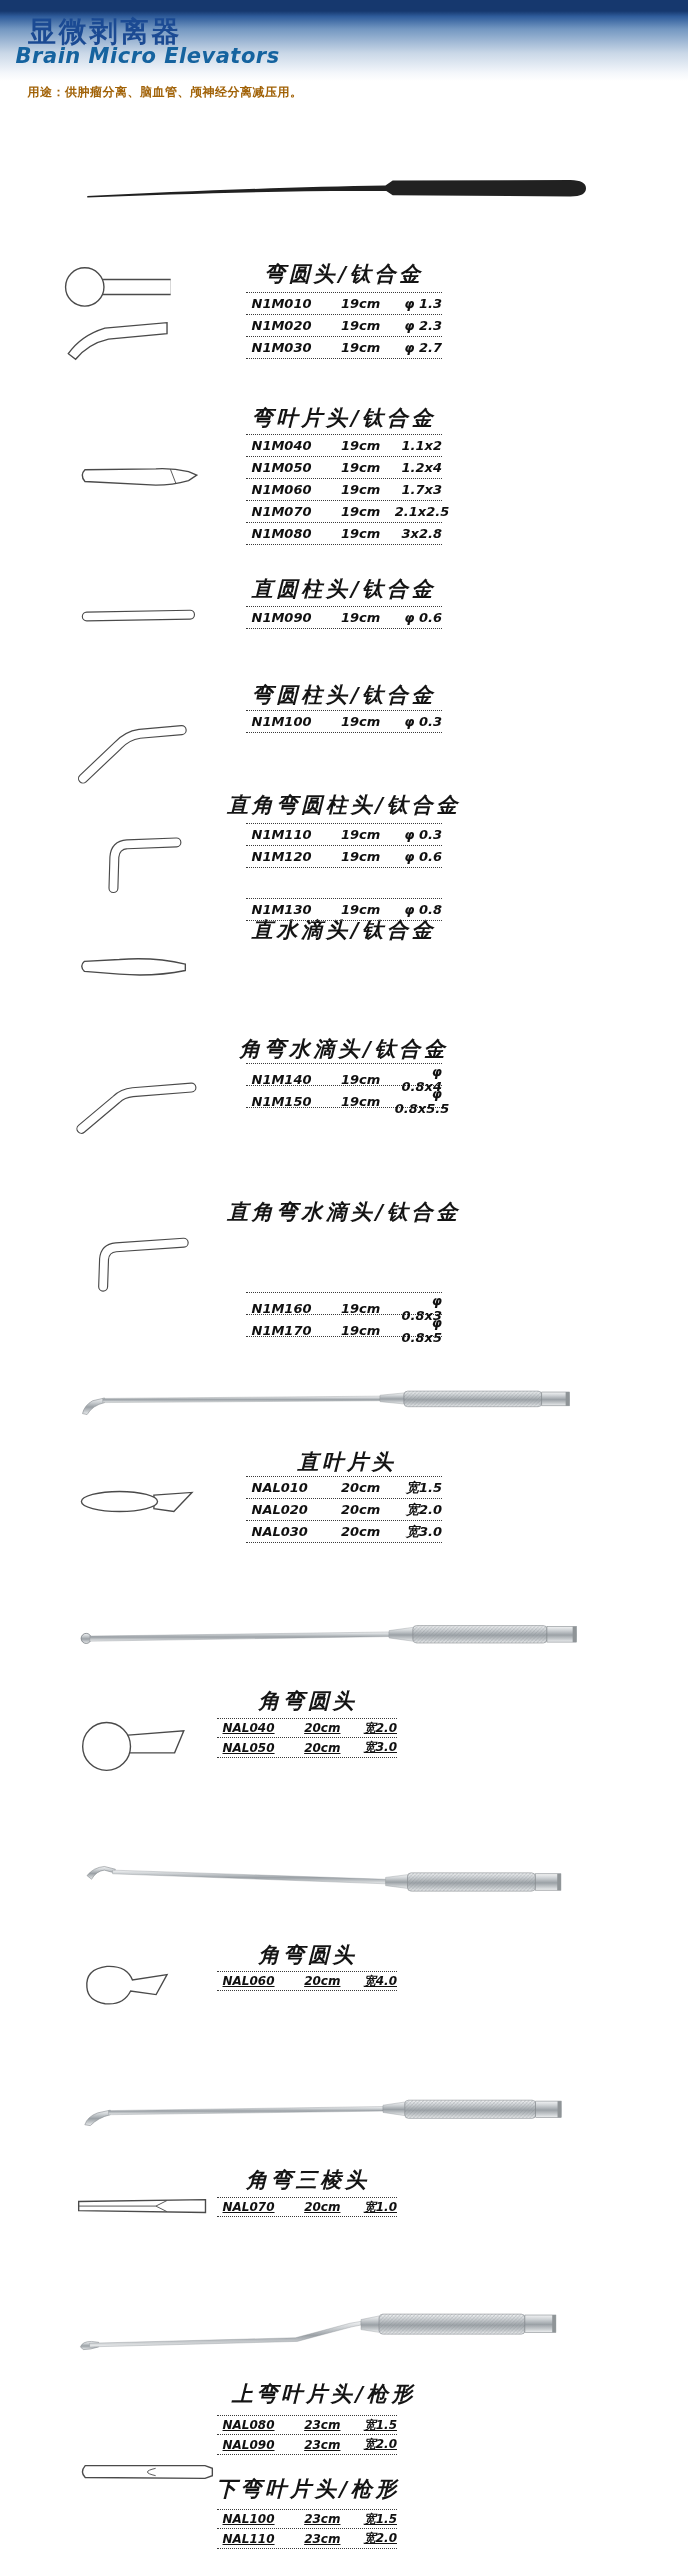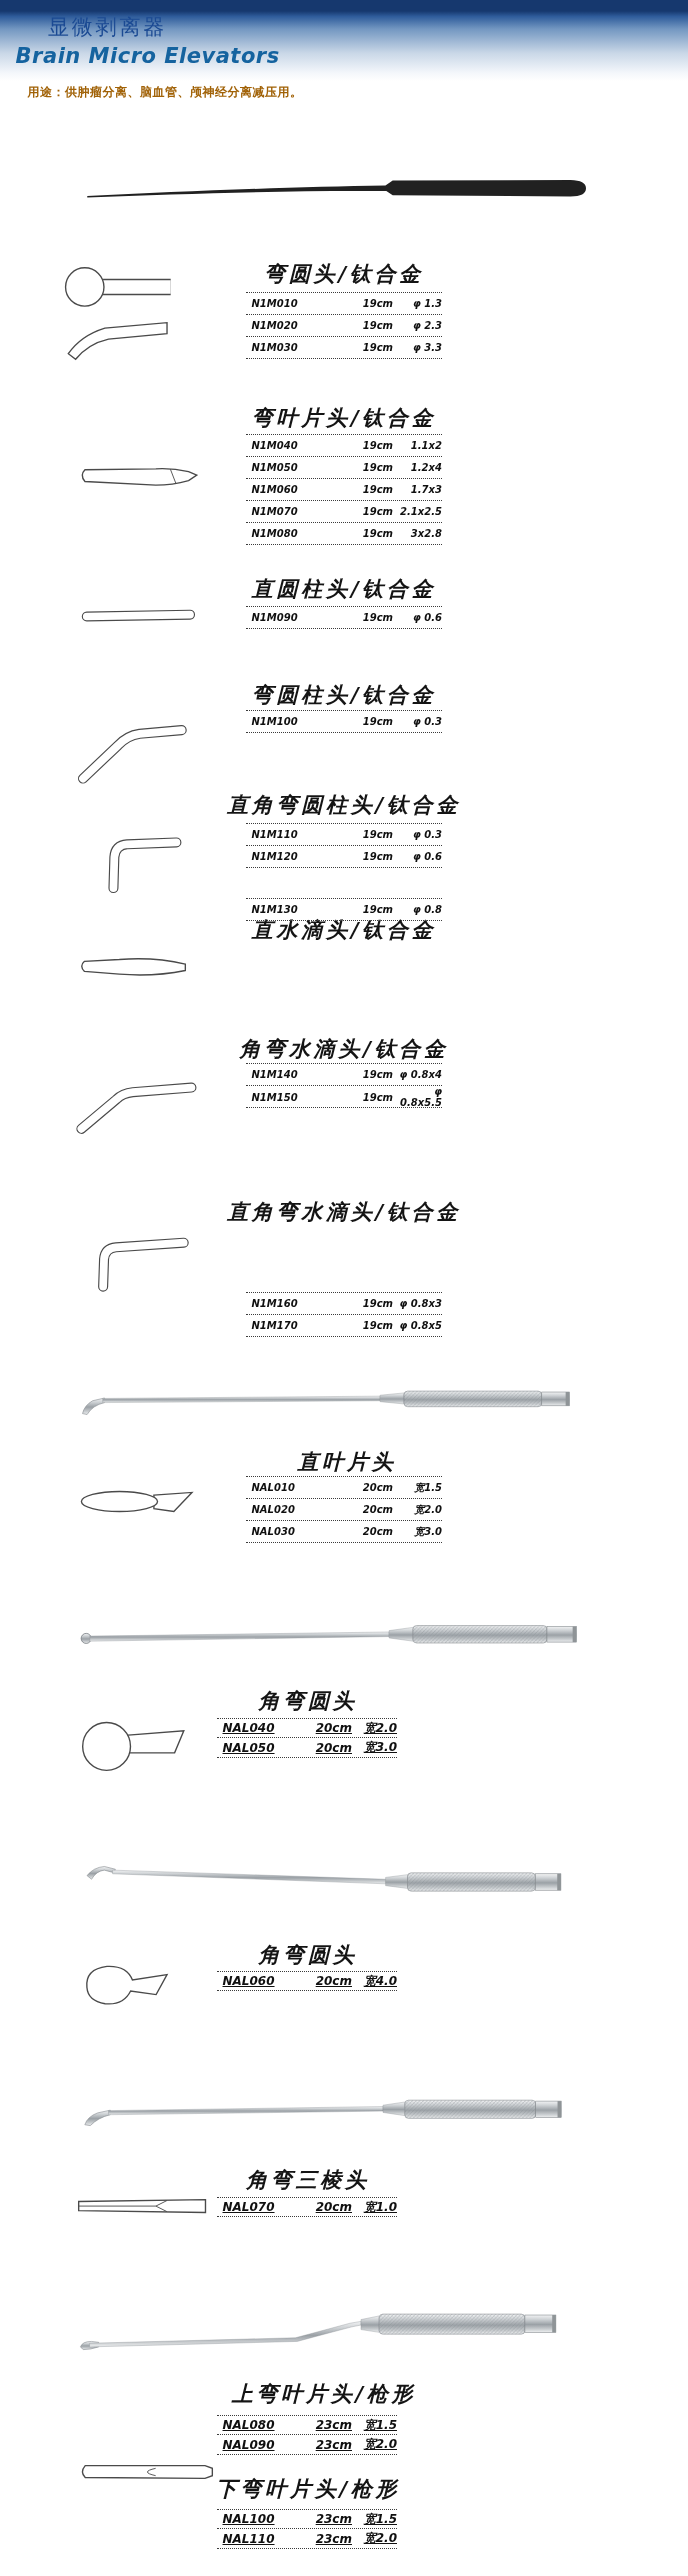--- a/index.html
+++ b/index.html
@@ -5,21 +5,21 @@
   html,body{margin:0;padding:0;}
   body{
     width:688px;height:2576px;position:relative;background:#ffffff;
     font-family:"DejaVu Sans","Liberation Sans",sans-serif;overflow:hidden;
   }
   .header{
     position:absolute;left:0;top:0;width:688px;height:81px;
     background:linear-gradient(180deg,#16386e 0px,#16386e 11px,#2f5c9b 16.5px,#7397c1 29px,#c9d7e7 53px,#f4f7fb 73px,#ffffff 81px);
   }
   .title-cn{
-    position:absolute;left:48px;top:13px;font-size:21px;font-weight:normal;
+    position:absolute;left:28px;top:13px;font-size:28px;font-weight:bold;
     color:#1b4a93;letter-spacing:2.8px;
   }
   .title-en{
     position:absolute;left:15.6px;top:44px;font-size:21px;font-weight:bold;
     font-style:italic;color:#15639f;letter-spacing:0.5px;
   }
   .usage{
     position:absolute;left:27.5px;top:84px;font-size:12px;color:#a16207;
     font-weight:600;letter-spacing:0.5px;
   }
@@ -27,25 +27,25 @@
     position:absolute;transform:translateX(-50%);white-space:nowrap;
     font-family:"DejaVu Serif","Liberation Serif",serif;
     font-size:21px;font-weight:bold;font-style:italic;color:#141414;letter-spacing:3.7px;
   }
   .spec-table{
     position:absolute;border-top:1.8px dotted #3c3c3c;
   }
   .srow{
     display:grid;grid-template-columns:42% 33% 25%;align-items:center;
     border-bottom:1.8px dotted #3c3c3c;height:21px;
-    font-size:10px;font-style:italic;font-weight:bold;color:#101010;
+    font-size:13px;font-style:italic;font-weight:bold;color:#101010;
   }
   .compact .srow{height:18.4px;font-size:12px;text-decoration:underline;}
   .c-model{padding-left:5.5px;}
-  .c-len{text-align:right;}
+  .c-len{text-align:center;}
   .c-spec{text-align:right;padding-left:1.8px;}
   .fig{position:absolute;}
   svg{display:block;}
 </style>
 </head>
 <body>
 
 <svg width="0" height="0" style="position:absolute">
   <defs>
     <linearGradient id="metal" x1="0" y1="0" x2="0" y2="1">
@@ -85,21 +85,21 @@
       <span class="c-spec">φ 1.3</span>
     </div>
   <div class="srow">
       <span class="c-model">N1M020</span>
       <span class="c-len">19cm</span>
       <span class="c-spec">φ 2.3</span>
     </div>
   <div class="srow">
       <span class="c-model">N1M030</span>
       <span class="c-len">19cm</span>
-      <span class="c-spec">φ 3.3</span>
+      <span class="c-spec">φ 2.7</span>
     </div>
 </div>
 
 <div class="sec-title" style="left:344px;top:404px">弯叶片头/钛合金</div>
 <svg class="fig" style="left:77px;top:457px" width="125" height="40" viewBox="0 0 136 44">
   <path d="M8,14 Q2,20 8,27 L86,31 Q104,31 122,26 L131,20 L122,16 Q104,12 86,13 Z" fill="#ffffff" stroke="#4a4a4a" stroke-width="1.5"></path>
   <path d="M102,13.5 L108,29" stroke="#4a4a4a" stroke-width="1" fill="none"></path>
 </svg>
 <div class="spec-table" style="left:246px;top:434px;width:196px">
   <div class="srow">

